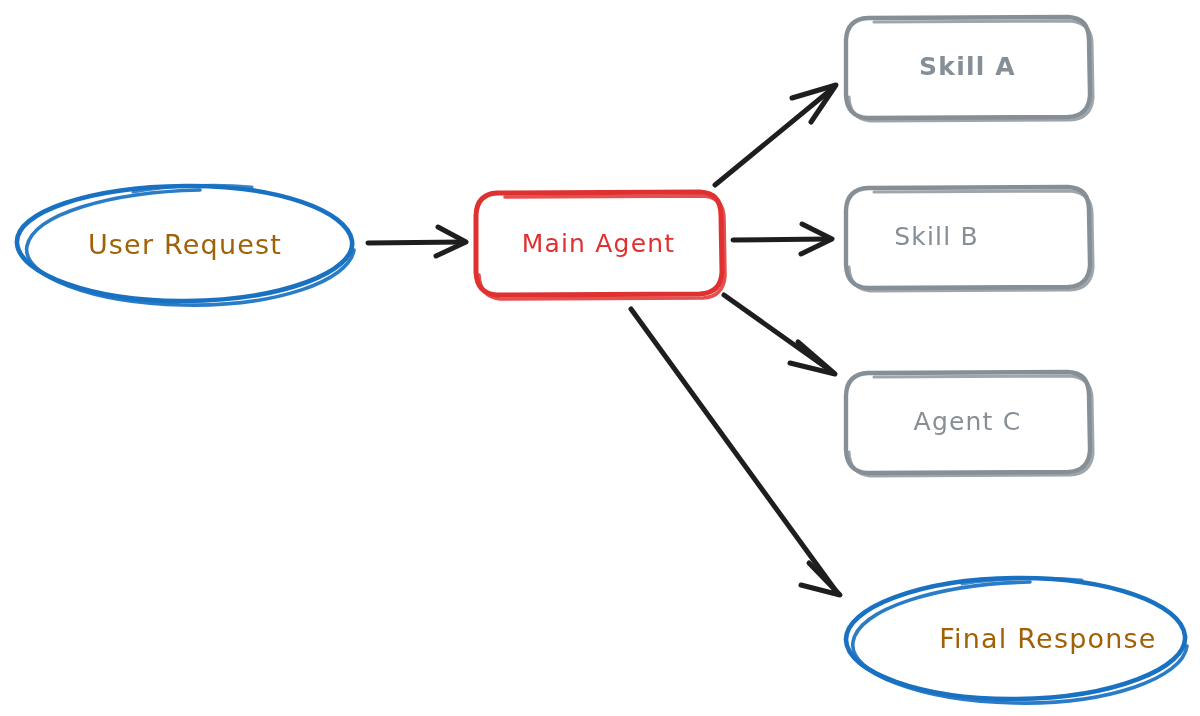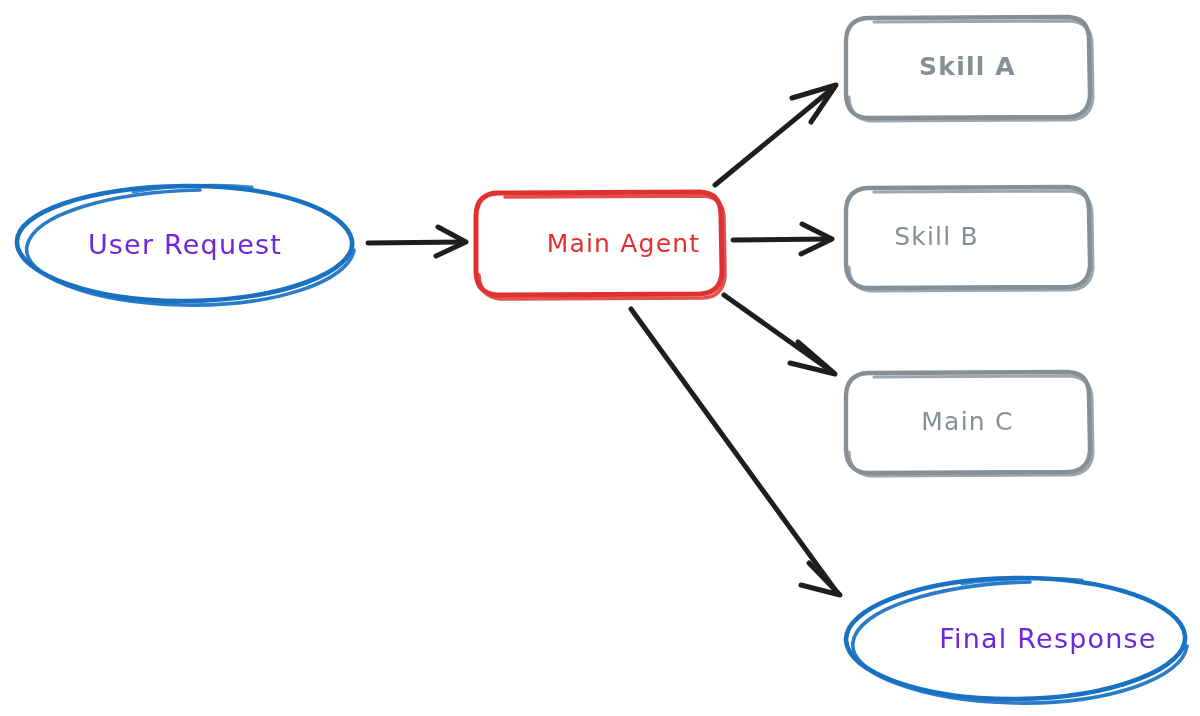--- a/index.html
+++ b/index.html
@@ -32,25 +32,25 @@
     display: flex;
     align-items: center;
     justify-content: center;
     font-family: "DejaVu Sans", sans-serif;
     font-weight: 400;
     letter-spacing: 1.2px;
     white-space: nowrap;
     pointer-events: none;
     text-align: center;
   }
-  .label-blue { color: #6d28d9; }
+  .label-blue { color: #a16207; }
   .label-red  { color: #e03131; }
   .label-gray { color: #868e96; }
   .lbl-user-request  { left: 15px;  top: 184px; width: 340px; height: 120px; font-size: 27px; }
-  .lbl-main-agent    { left: 475px; top: 191px; width: 247px; height: 104px; font-size: 25px; margin-left: 25px; }
+  .lbl-main-agent    { left: 475px; top: 191px; width: 247px; height: 104px; font-size: 25px; }
   .lbl-skill-a       { left: 845px; top: 16px;  width: 245px; height: 101px; font-size: 25px; font-weight: bold; }
   .lbl-skill-b       { left: 814px; top: 186px; width: 245px; height: 101px; font-size: 25px; }
   .lbl-skill-c       { left: 845px; top: 371px; width: 245px; height: 101px; font-size: 25px; }
   .lbl-final-response{ left: 878px; top: 576px; width: 340px; height: 124px; font-size: 27px; }
 </style>
 </head>
 <body>
 
 <div id="diagram-root">
 
@@ -128,17 +128,17 @@
   </svg>
 
   <div class="node-label label-blue lbl-user-request">User Request</div>
 
   <div class="node-label label-red lbl-main-agent">Main Agent</div>
 
   <div class="node-label label-gray lbl-skill-a">Skill A</div>
 
   <div class="node-label label-gray lbl-skill-b">Skill B</div>
 
-  <div class="node-label label-gray lbl-skill-c">Main C</div>
+  <div class="node-label label-gray lbl-skill-c">Agent C</div>
 
   <div class="node-label label-blue lbl-final-response">Final Response</div>
 
 </div>
 
 </body></html>

